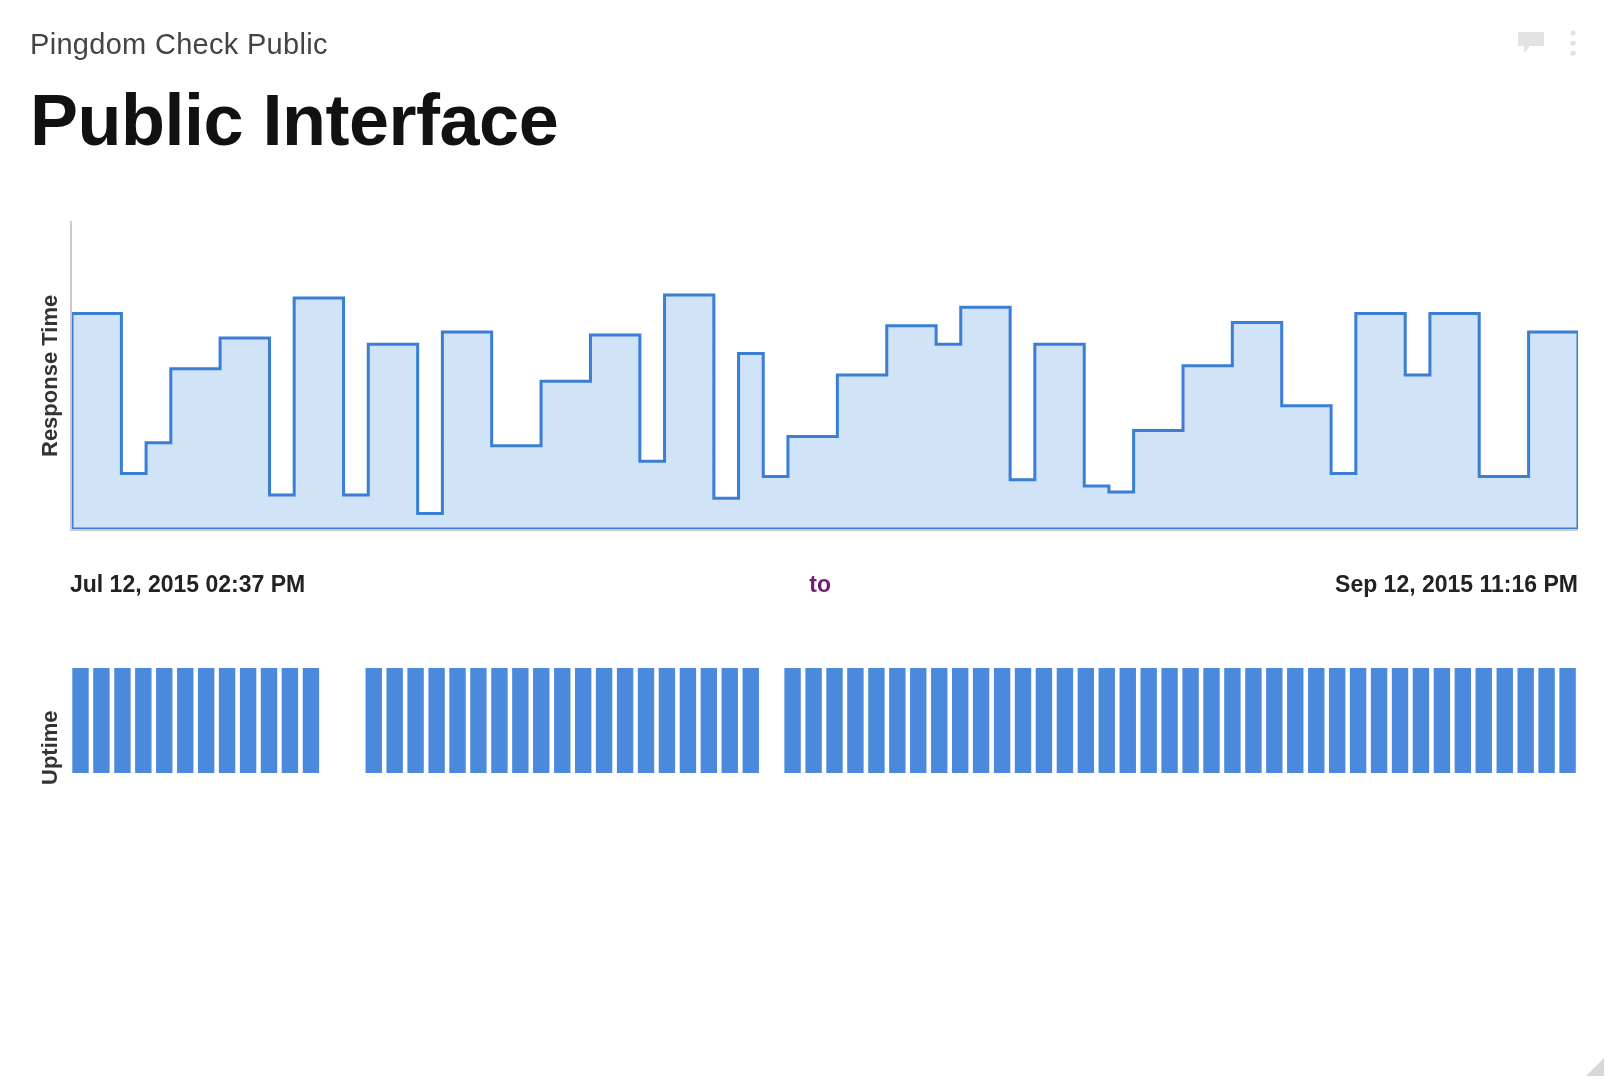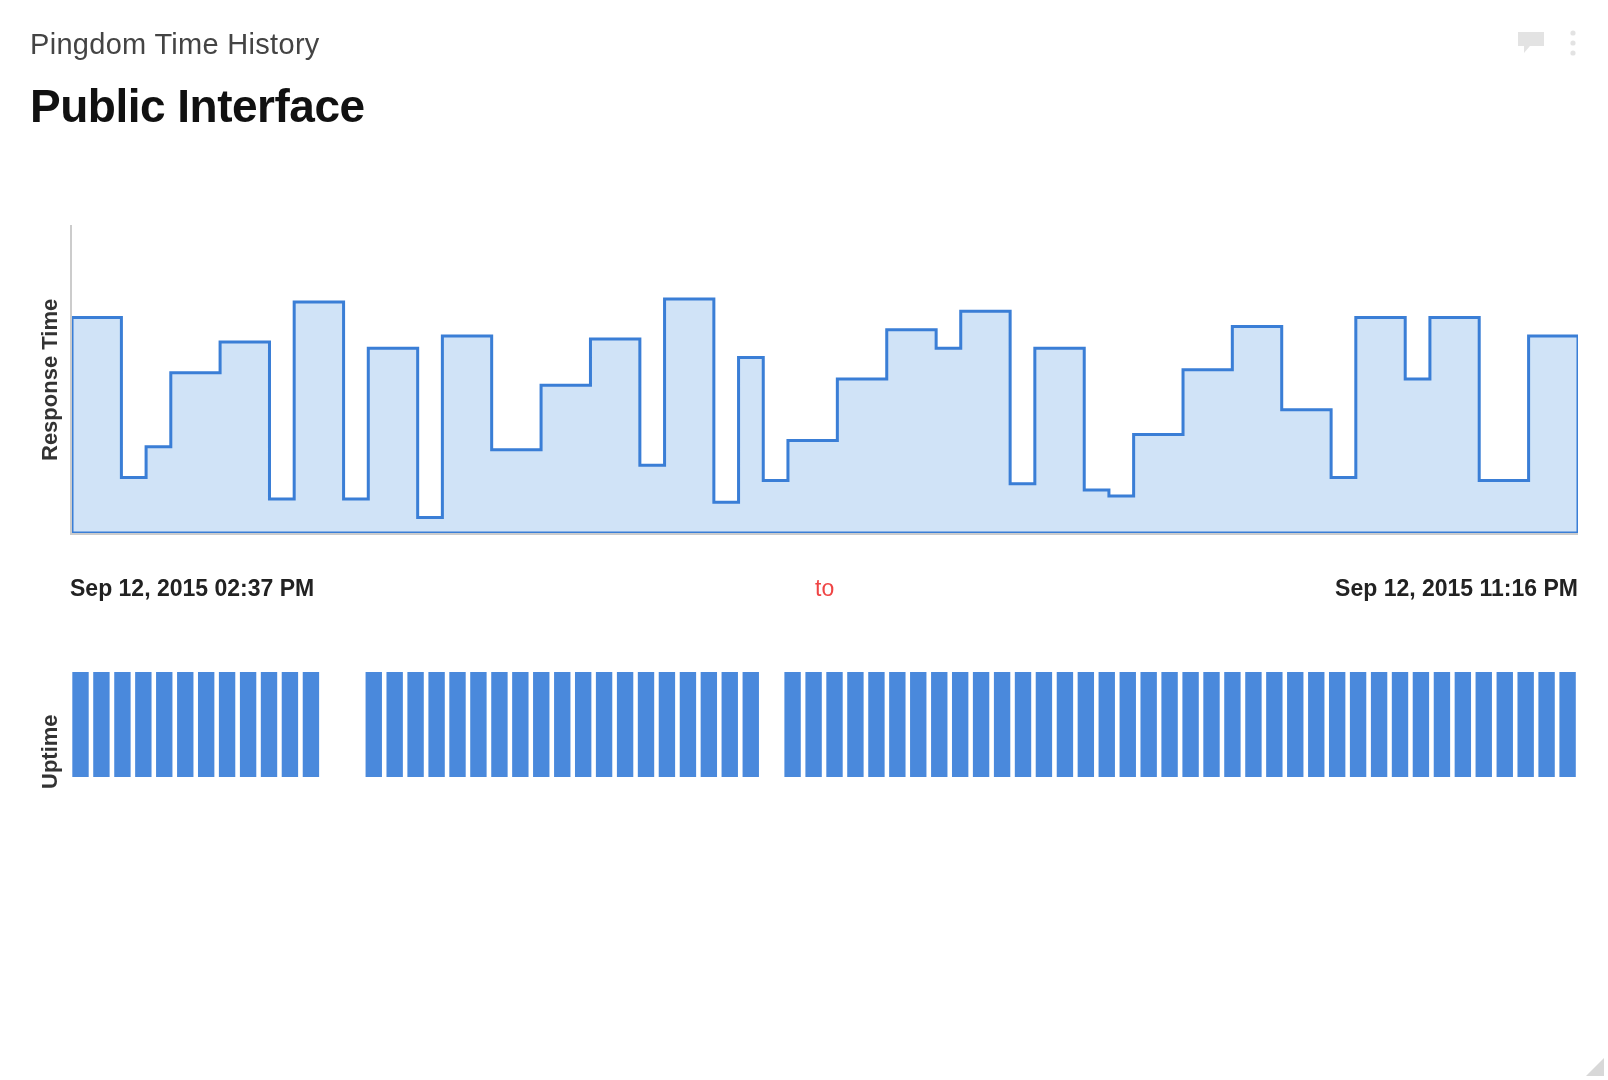--- a/index.html
+++ b/index.html
@@ -24,25 +24,25 @@
     color: #444;
     letter-spacing: 0.3px;
   }
   .header-actions {
     display: flex;
     gap: 22px;
     align-items: center;
   }
   .icon-btn { cursor: pointer; opacity: 0.4; }
   .page-title {
-    font-size: 46px;
+    font-size: 72px;
     font-weight: 700;
     color: #111;
     margin-top: 18px;
-    margin-bottom: 92px;
+    margin-bottom: 60px;
     letter-spacing: -0.5px;
   }
   .chart-block {
     display: flex;
     align-items: stretch;
     margin-bottom: 40px;
   }
   .yaxis-label {
     writing-mode: vertical-rl;
     transform: rotate(180deg);
@@ -65,21 +65,21 @@
   .chart-canvas svg { display:block; width:100%; height:100%; }
   .date-row {
     display: flex;
     justify-content: space-between;
     align-items: center;
     font-size: 23px;
     font-weight: 700;
     color: #222;
     margin: 40px 0 70px 40px;
   }
-  .date-row .to { font-weight: 400; color: #ef4444; }
+  .date-row .to { font-weight: 700; color: #701a75; }
   .uptime-block {
     display: flex;
     align-items: stretch;
     margin-top: 10px;
   }
   .uptime-canvas {
     flex: 1;
     height: 160px;
     position: relative;
   }
@@ -91,21 +91,21 @@
     width: 0; height: 0;
     border-left: 18px solid transparent;
     border-bottom: 18px solid #c8c8c8;
     opacity: 0.7;
   }
 </style>
 </head>
 <body>
 
 <div class="header-row">
-  <div class="breadcrumb">Pingdom Time History</div>
+  <div class="breadcrumb">Pingdom Check Public</div>
   <div class="header-actions">
     <span class="icon-btn">
       <svg width="30" height="26" viewBox="0 0 30 26">
           <path d="M2 2 h26 a0 0 0 0 1 0 0 v14 a0 0 0 0 1 0 0 h-14 l-6 7 v-7 h-6 z" fill="#bbb"></path>
         </svg>
     </span>
     <span class="icon-btn">
       <svg width="10" height="28" viewBox="0 0 10 28">
           <circle cx="5" cy="4" r="2.6" fill="#bbb"></circle>
           <circle cx="5" cy="14" r="2.6" fill="#bbb"></circle>
@@ -120,21 +120,21 @@
 <div class="chart-block">
   <div class="yaxis-label">Response Time</div>
   <div class="chart-canvas">
     <svg id="resp-svg" preserveAspectRatio="none" viewBox="0 0 1500 308">
         <path d="M 0 308 L 0 92.4 L 0.0 92.4 L 24.6 92.4 L 24.6 92.4 L 49.2 92.4 L 49.2 252.6 L 73.8 252.6 L 73.8 221.8 L 98.4 221.8 L 98.4 147.8 L 123.0 147.8 L 123.0 147.8 L 147.5 147.8 L 147.5 117.0 L 172.1 117.0 L 172.1 117.0 L 196.7 117.0 L 196.7 274.1 L 221.3 274.1 L 221.3 77.0 L 245.9 77.0 L 245.9 77.0 L 270.5 77.0 L 270.5 274.1 L 295.1 274.1 L 295.1 123.2 L 319.7 123.2 L 319.7 123.2 L 344.3 123.2 L 344.3 292.6 L 368.9 292.6 L 368.9 110.9 L 393.4 110.9 L 393.4 110.9 L 418.0 110.9 L 418.0 224.8 L 442.6 224.8 L 442.6 224.8 L 467.2 224.8 L 467.2 160.2 L 491.8 160.2 L 491.8 160.2 L 516.4 160.2 L 516.4 114.0 L 541.0 114.0 L 541.0 114.0 L 565.6 114.0 L 565.6 240.2 L 590.2 240.2 L 590.2 73.9 L 614.8 73.9 L 614.8 73.9 L 639.3 73.9 L 639.3 277.2 L 663.9 277.2 L 663.9 132.4 L 688.5 132.4 L 688.5 255.6 L 713.1 255.6 L 713.1 215.6 L 737.7 215.6 L 737.7 215.6 L 762.3 215.6 L 762.3 154.0 L 786.9 154.0 L 786.9 154.0 L 811.5 154.0 L 811.5 104.7 L 836.1 104.7 L 836.1 104.7 L 860.7 104.7 L 860.7 123.2 L 885.2 123.2 L 885.2 86.2 L 909.8 86.2 L 909.8 86.2 L 934.4 86.2 L 934.4 258.7 L 959.0 258.7 L 959.0 123.2 L 983.6 123.2 L 983.6 123.2 L 1008.2 123.2 L 1008.2 264.9 L 1032.8 264.9 L 1032.8 271.0 L 1057.4 271.0 L 1057.4 209.4 L 1082.0 209.4 L 1082.0 209.4 L 1106.6 209.4 L 1106.6 144.8 L 1131.1 144.8 L 1131.1 144.8 L 1155.7 144.8 L 1155.7 101.6 L 1180.3 101.6 L 1180.3 101.6 L 1204.9 101.6 L 1204.9 184.8 L 1229.5 184.8 L 1229.5 184.8 L 1254.1 184.8 L 1254.1 252.6 L 1278.7 252.6 L 1278.7 92.4 L 1303.3 92.4 L 1303.3 92.4 L 1327.9 92.4 L 1327.9 154.0 L 1352.5 154.0 L 1352.5 92.4 L 1377.0 92.4 L 1377.0 92.4 L 1401.6 92.4 L 1401.6 255.6 L 1426.2 255.6 L 1426.2 255.6 L 1450.8 255.6 L 1450.8 110.9 L 1475.4 110.9 L 1475.4 110.9 L 1500.0 110.9 L 1500 308 Z" fill="#d0e3f7" stroke="#3a7ed6" stroke-width="3" stroke-linejoin="miter"></path>
       </svg>
   </div>
 </div>
 
 <div class="date-row">
-  <span>Sep 12, 2015 02:37 PM</span>
+  <span>Jul 12, 2015 02:37 PM</span>
   <span class="to">to</span>
   <span>Sep 12, 2015 11:16 PM</span>
 </div>
 
 <div class="uptime-block">
   <div class="yaxis-label">Uptime</div>
   <div class="uptime-canvas">
     <svg id="uptime-svg" preserveAspectRatio="none" viewBox="0 0 1500 105">
         <rect x="2.3" y="0" width="16.3" height="105" fill="#4a89dc"></rect>
         <rect x="23.1" y="0" width="16.3" height="105" fill="#4a89dc"></rect>

